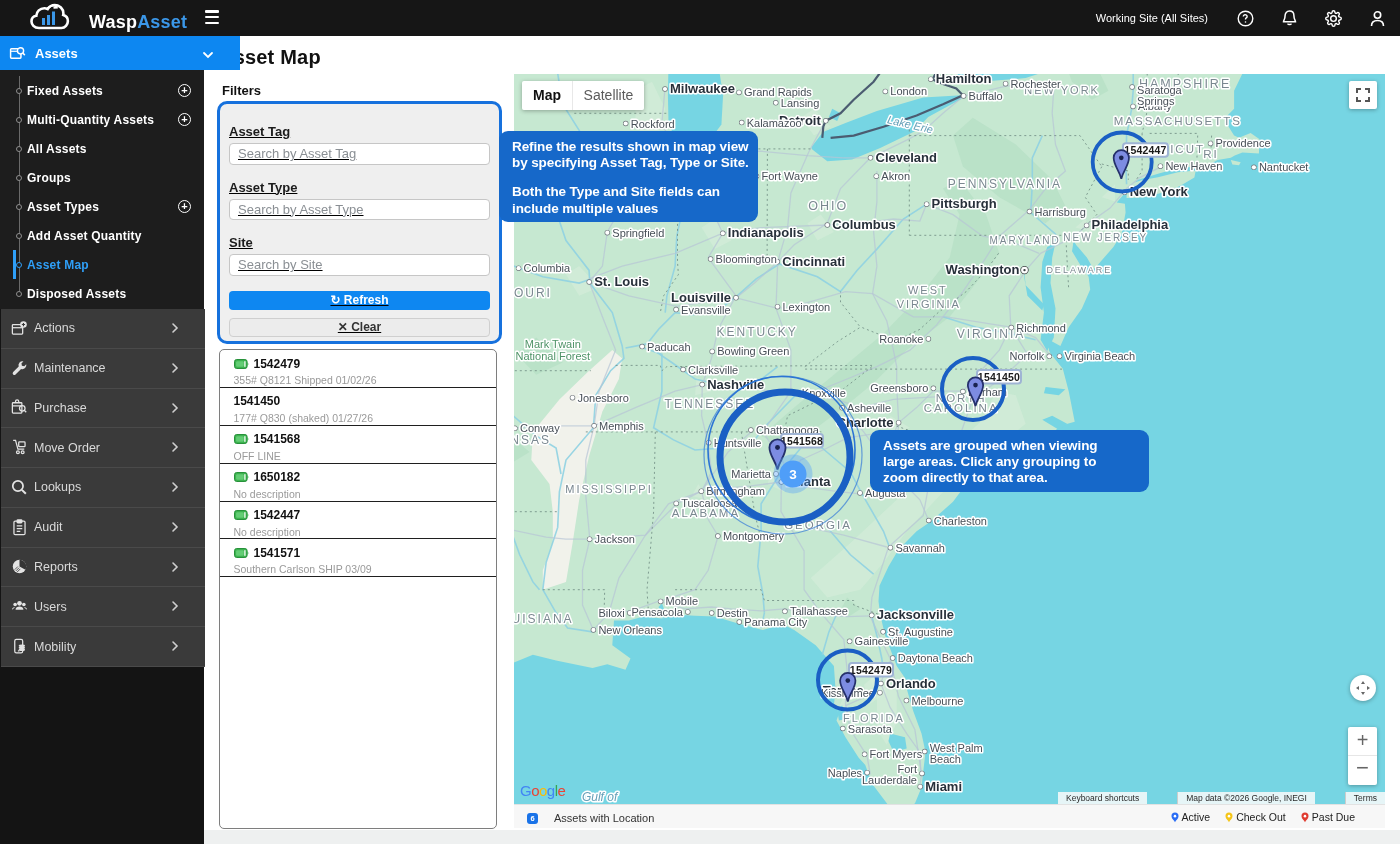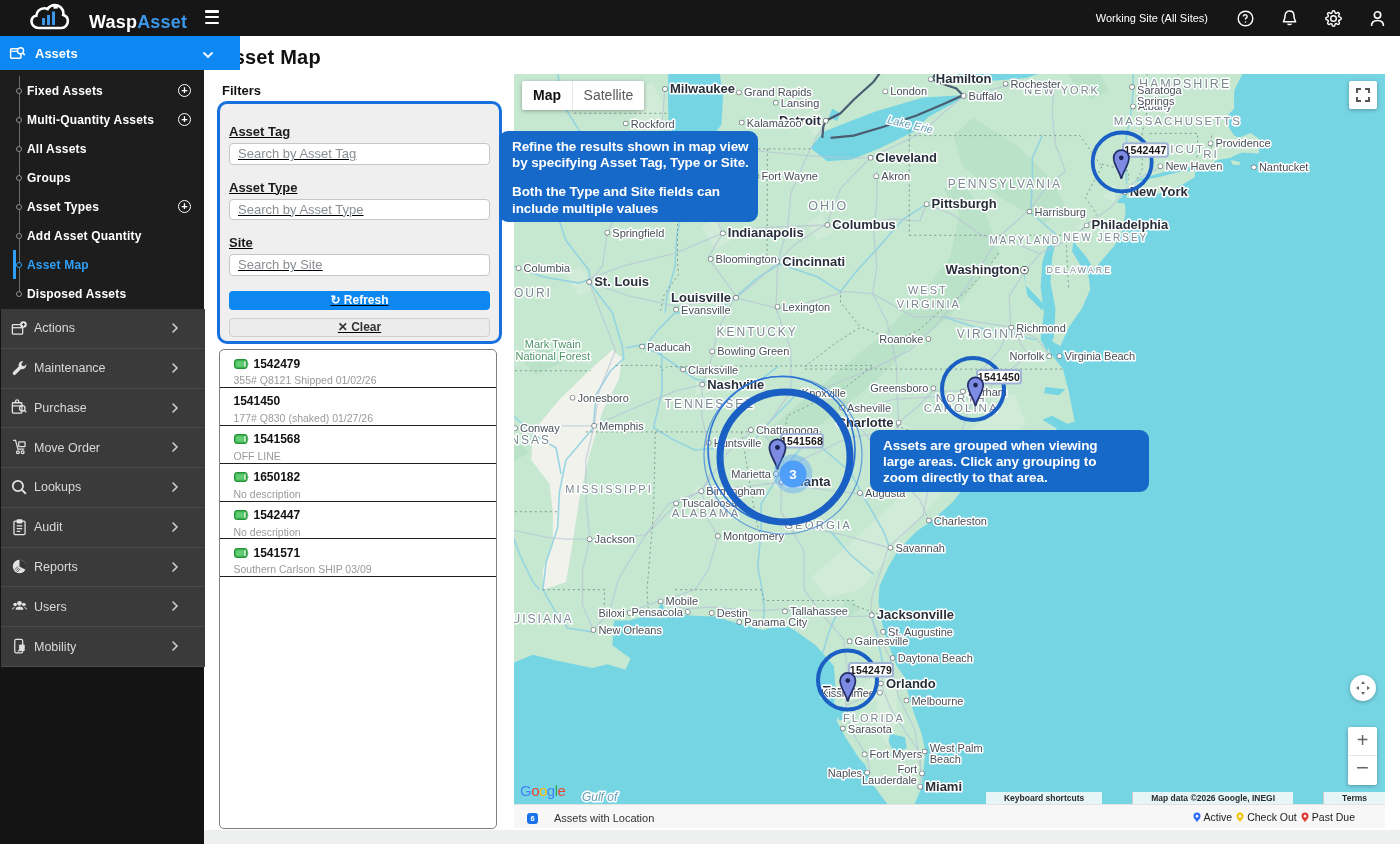--- a/index.html
+++ b/index.html
@@ -50,36 +50,36 @@
 .arow .tag { font-size:12px; font-weight:700; color:#111; }
 .arow .bat { display:inline-block; vertical-align:-1px; margin-right:5px; }
 .arow .desc { font-size:10.5px; color:#9a9a9a; margin-top:2.5px; }
 
 
 #mapwrap { position:absolute; left:310px; top:38px; width:871px; height:730px; background:#c6e8d1; }
 #maplegend { position:absolute; left:310px; top:768px; width:871px; height:24px; background:#f7f7f7; border-top:1px solid #e2e2e2; }
 .mlg-left { position:absolute; left:13px; top:7px; display:flex; align-items:center; }
 .badge6 { width:11px; height:11px; background:#1a73e8; border-radius:3px; color:#fff; font-size:7.5px; font-weight:700; text-align:center; line-height:11px; }
 .mlg-txt { font-size:11px; color:#333; margin-left:16px; }
-.mlg-right { position:absolute; right:30px; top:6px; display:flex; align-items:center; gap:4px; font-size:10.5px; color:#222; }
+.mlg-right { position:absolute; right:30px; top:6px; display:flex; align-items:center; gap:15px; font-size:10.5px; color:#222; }
 .mlg-right .itm { display:flex; align-items:center; gap:3px; }
 
 
 .gm-btns { position:absolute; left:8px; top:7px; height:29px; display:flex; box-shadow:0 1px 4px rgba(0,0,0,0.3); border-radius:2px; z-index:5;}
 .gm-btn { background:#fff; font-size:14px; line-height:29px; text-align:center; }
 .gm-map { width:51px; font-weight:700; color:#111; border-right:1px solid #e8e8e8; border-radius:2px 0 0 2px;}
 .gm-sat { width:71px; color:#5b5b5b; border-radius:0 2px 2px 0; }
 .gm-fs { position:absolute; right:8px; top:7px; width:28px; height:28px; background:#fff; border-radius:2px; box-shadow:0 1px 4px rgba(0,0,0,0.3); z-index:5; display:flex;align-items:center;justify-content:center;}
 .gm-pan { position:absolute; right:9px; top:601px; width:26px; height:26px; background:#fff; border-radius:50%; box-shadow:0 1px 4px rgba(0,0,0,0.3); z-index:5; display:flex;align-items:center;justify-content:center;}
 .gm-zoom { position:absolute; right:8px; top:653px; width:29px; height:58px; background:#fff; border-radius:2px; box-shadow:0 1px 4px rgba(0,0,0,0.3); z-index:5; }
 .gm-zoom .plus { height:29px; color:#666; font-size:20px; text-align:center; line-height:27px; border-bottom:1px solid #e6e6e6; font-weight:400;}
 .gm-zoom .minus { height:28px; color:#666; font-size:22px; text-align:center; line-height:24px; }
 .gm-google { position:absolute; left:6px; bottom:5px; z-index:5; font-size:15px; font-weight:400; letter-spacing:-0.5px; }
 .gm-attr { position:absolute; right:0; bottom:0; z-index:5; display:flex; font-size:8.5px; color:#2b2b2b; height:12px; align-items:center;}
-.gm-attr div { background:rgba(250,250,250,0.85); padding:0 18px; line-height:12px;font-weight:bold; }
+.gm-attr div { background:rgba(250,250,250,0.85); padding:0 8px; line-height:12px; }
 .gm-attr .sep { border-left:1px solid #ccc;margin-left:30px; }
 
 
 .tip { position:absolute; background:#1668c9; border-radius:9px; color:#fff; font-weight:700; font-size:13.5px; line-height:16.2px; z-index:10; padding:8px 13px; letter-spacing:-0.1px; }
 .tip1 { left:-15px; top:57px; width:259px; height:91px; }
 .tip2 { left:331px; top:356px; width:279px; height:62px;margin-left:25px; }
 </style>
 </head>
 <body>
 <div id="app">

